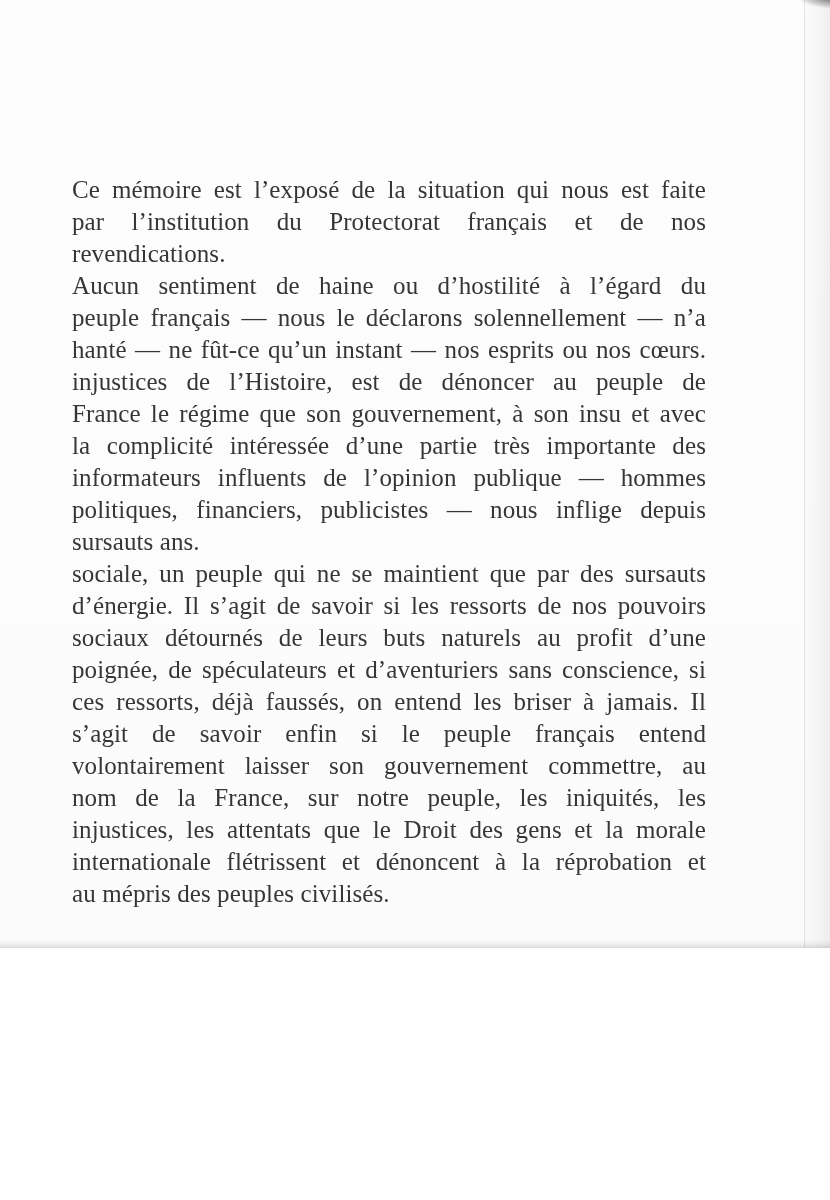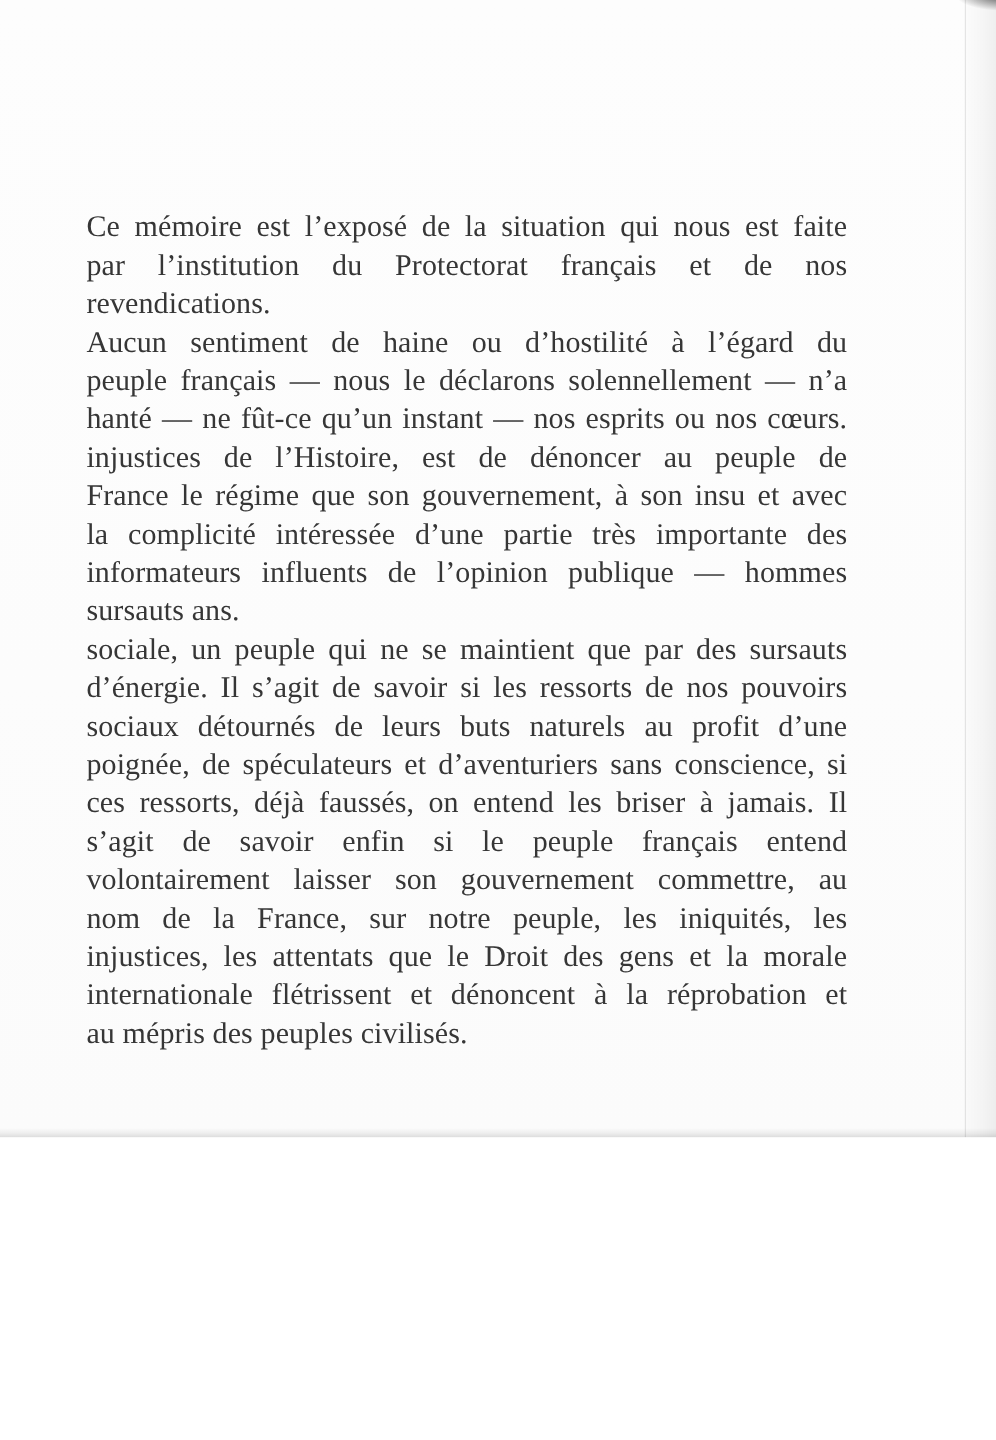--- a/index.html
+++ b/index.html
@@ -107,20 +107,21 @@
       <div class="line">Ce mémoire est l’exposé de la situation qui nous est faite</div>
       <div class="line">par l’institution du Protectorat français et de nos</div>
       <div class="line para-end">revendications.</div>
       <div class="line">Aucun sentiment de haine ou d’hostilité à l’égard du</div>
       <div class="line">peuple français — nous le déclarons solennellement — n’a</div>
       <div class="line">hanté — ne fût-ce qu’un instant — nos esprits ou nos cœurs.</div>
       <div class="line">injustices de l’Histoire, est de dénoncer au peuple de</div>
       <div class="line">France le régime que son gouvernement, à son insu et avec</div>
       <div class="line">la complicité intéressée d’une partie très importante des</div>
       <div class="line">informateurs influents de l’opinion publique — hommes</div>
+      <div class="line">politiques, financiers, publicistes — nous inflige depuis</div>
       <div class="line para-end">sursauts ans.</div>
       <div class="line">sociale, un peuple qui ne se maintient que par des sursauts</div>
       <div class="line">d’énergie. Il s’agit de savoir si les ressorts de nos pouvoirs</div>
       <div class="line">sociaux détournés de leurs buts naturels au profit d’une</div>
       <div class="line">poignée, de spéculateurs et d’aventuriers sans conscience, si</div>
       <div class="line">ces ressorts, déjà faussés, on entend les briser à jamais. Il</div>
       <div class="line">s’agit de savoir enfin si le peuple français entend</div>
       <div class="line">volontairement laisser son gouvernement commettre, au</div>
       <div class="line">nom de la France, sur notre peuple, les iniquités, les</div>
       <div class="line">injustices, les attentats que le Droit des gens et la morale</div>

